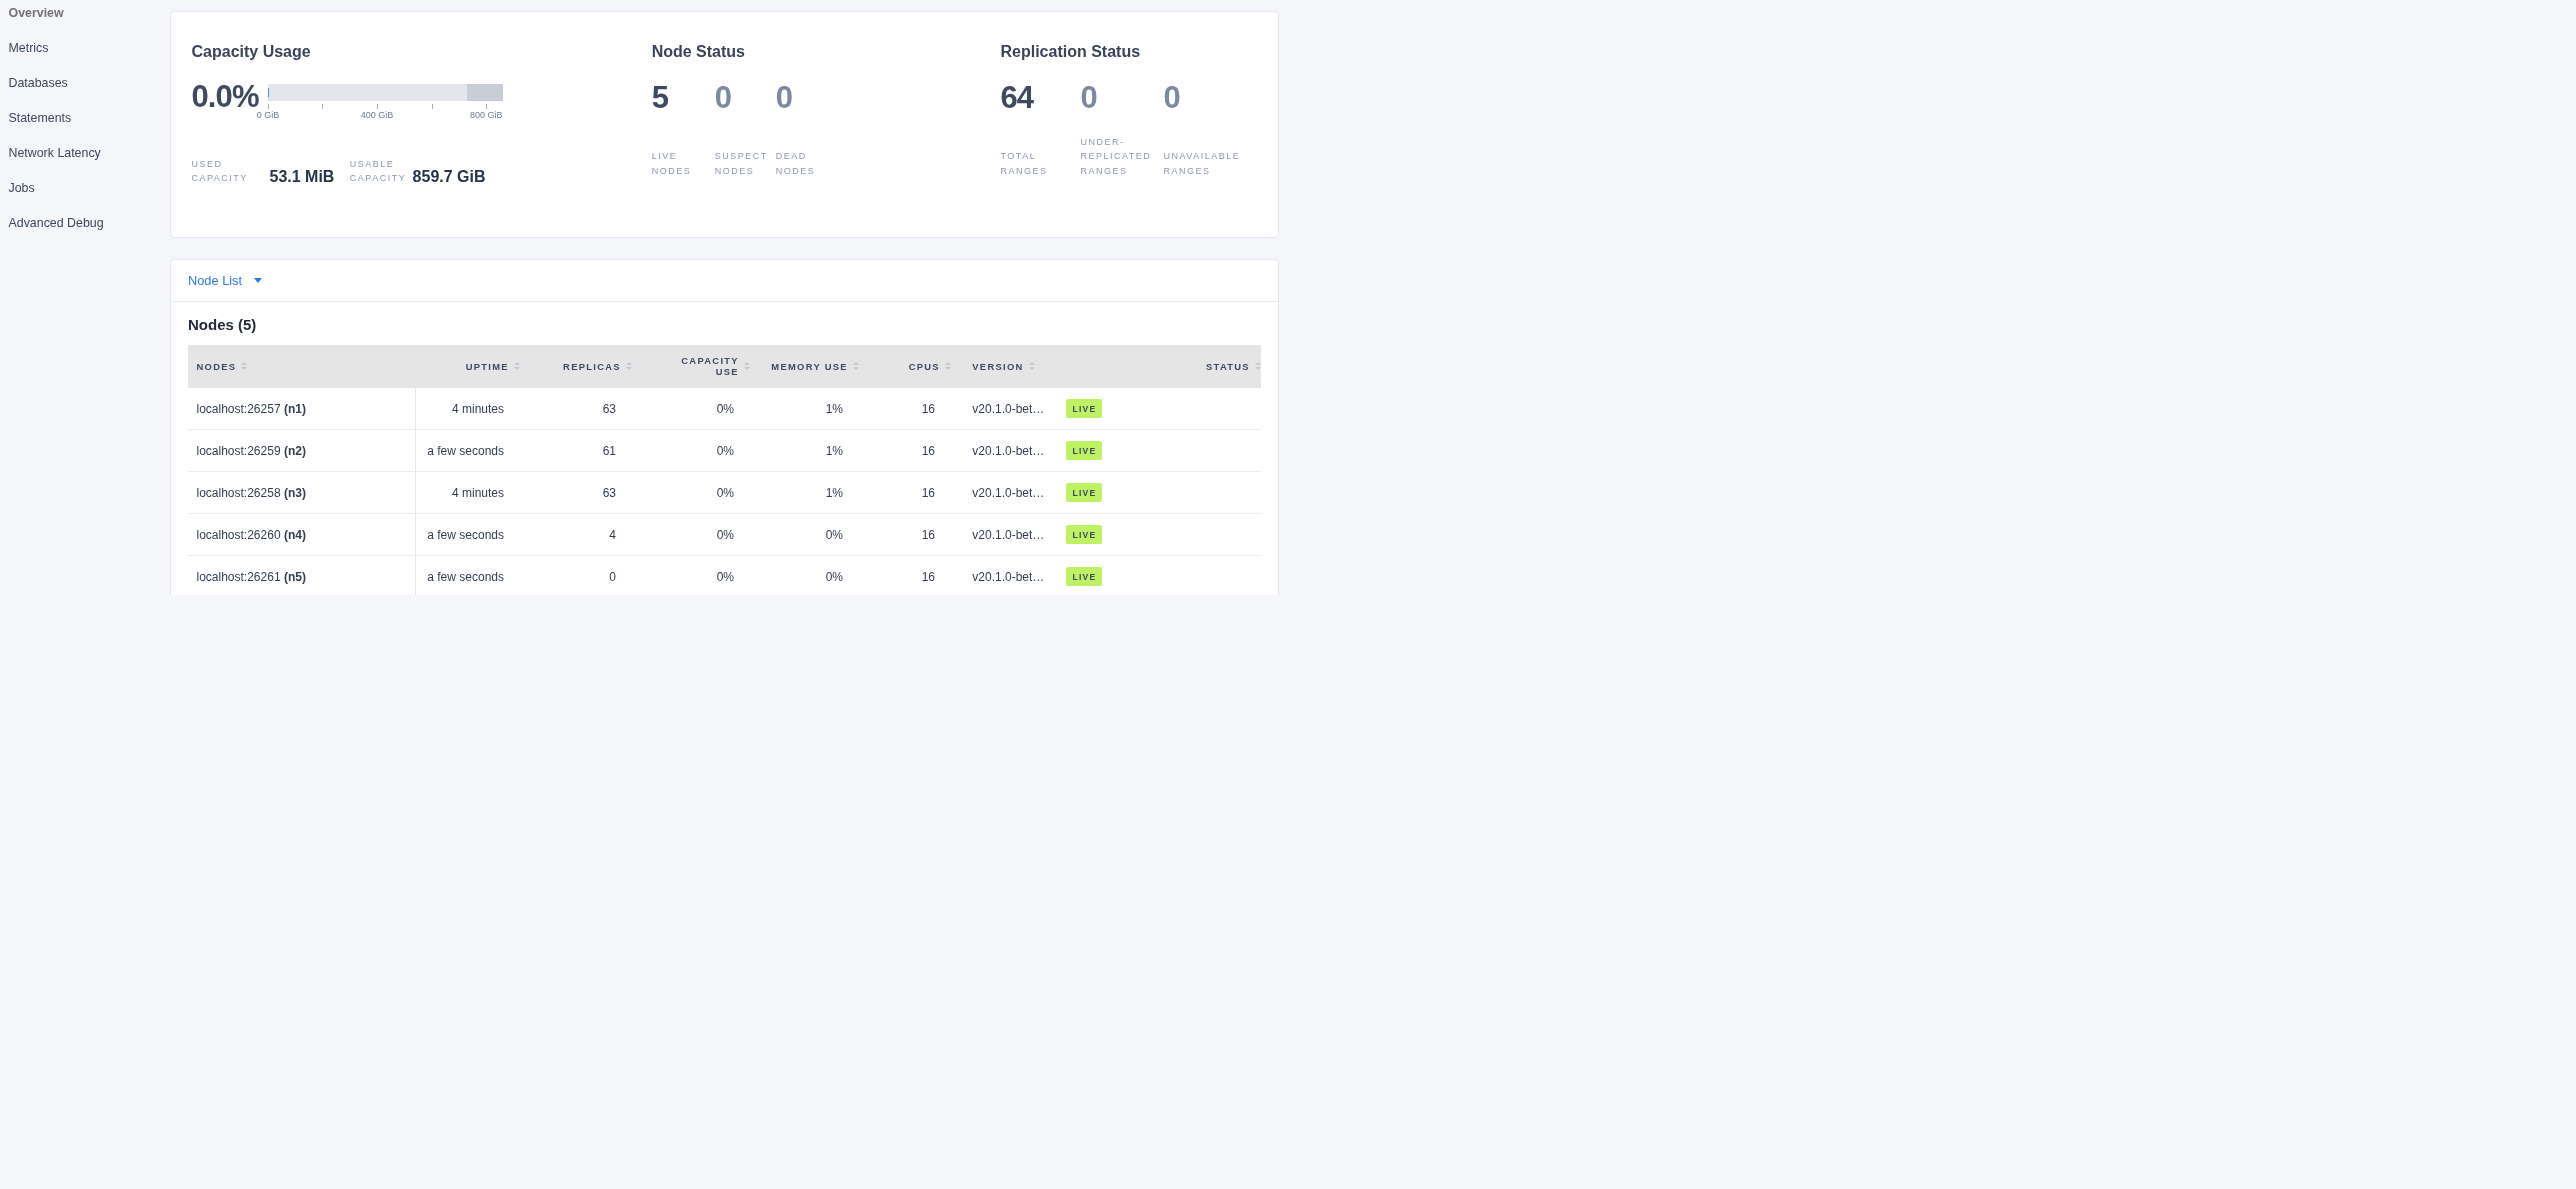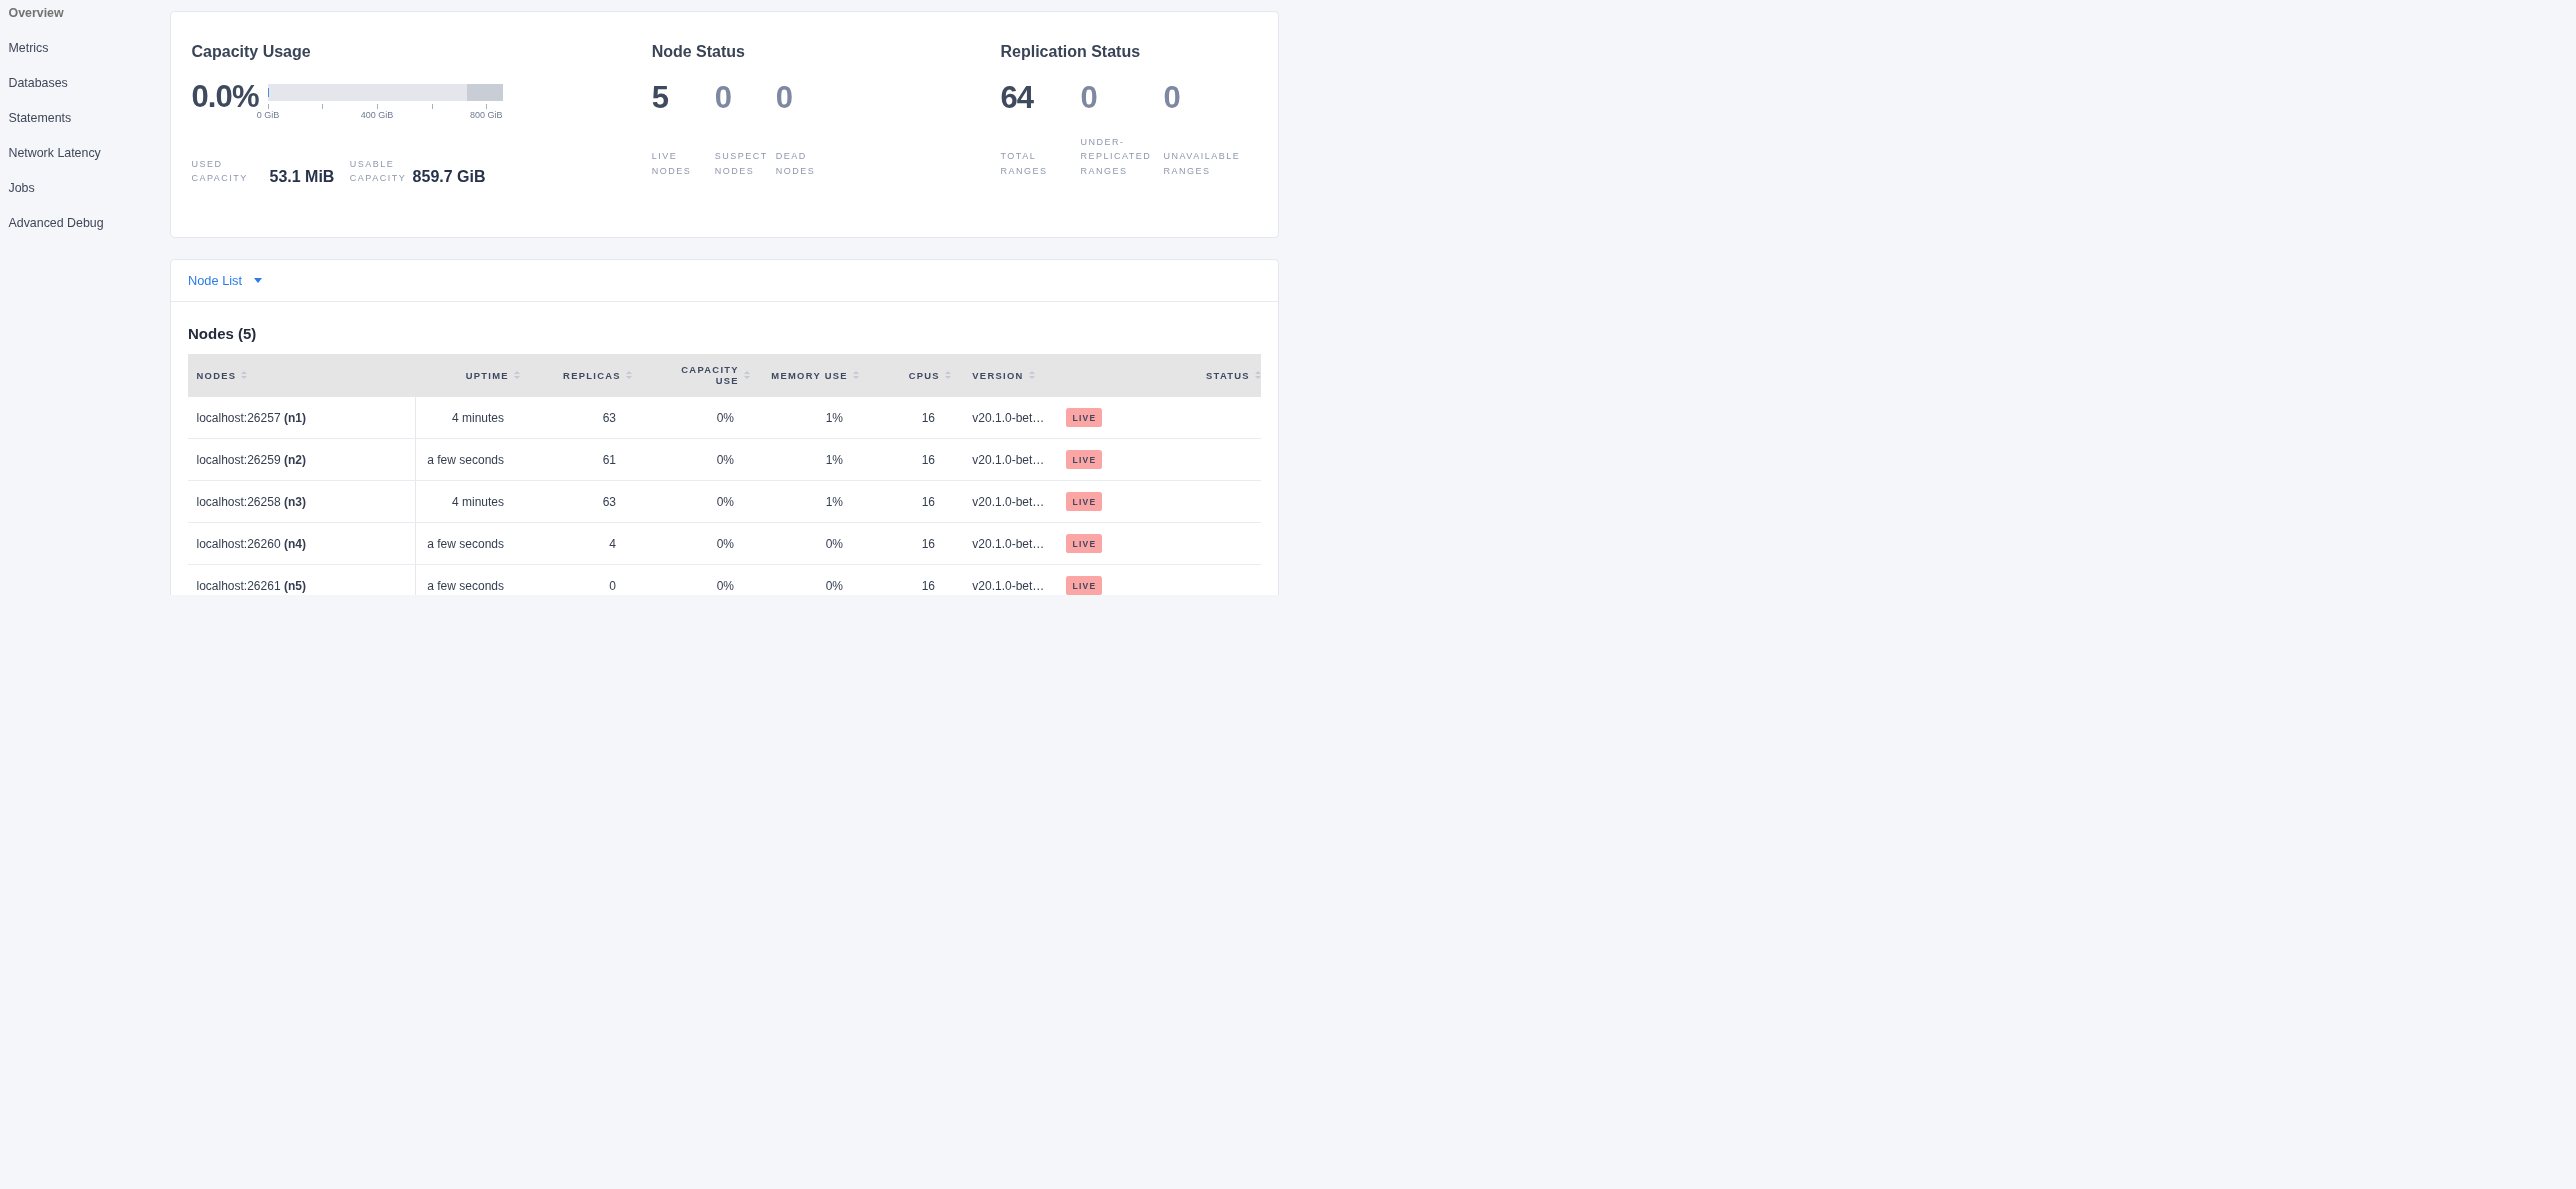--- a/index.html
+++ b/index.html
@@ -48,21 +48,21 @@
   .metric-value { font-size:31px; font-weight:600; letter-spacing:-0.9px; line-height:31px; color:#7e88a0; }
   .metric-value.primary { color:#3f4a5f; }
   .metric-label { font-size:9px; letter-spacing:1.5px; color:#8d97ad; line-height:14.5px; }
   .ml-narrow{max-width:55px;} .ml-wide{max-width:78px;}
   
   .nodes-card { margin-top:21px; height:366px; }
   .nodelist-row { height:42px; display:flex; align-items:center; padding:0 17px; border-bottom:0.9px solid #e7eaee; }
   .nodelist-link { font-size:12.8px; color:#2b7ce9; cursor:pointer; }
   .caret-down { width:0; height:0; margin-left:12px; border-left:4.3px solid transparent; border-right:4.3px solid transparent; border-top:5.1px solid #2b7ce9; cursor:pointer; }
   .card2-body { padding:0 17px; }
-  .nodes-heading { margin-top:23px; font-size:15px; font-weight:600; color:#242b3a; }
+  .nodes-heading { margin-top:14px; font-size:15px; font-weight:600; color:#242b3a; }
   .tbl { margin-top:12px; }
   .tr { display:flex; }
   .thead { height:43px; background:#e5e5e5; border-bottom:0.9px solid #e3e6ec; }
   .th { display:flex; align-items:center; font-size:9.4px; font-weight:700; letter-spacing:1.3px; color:#3e4961; cursor:pointer; }
   .th-label { text-align:right; }
   .c1{width:228px;} .c2{width:104px;} .c3{width:112px;} .c4{width:118px;} .c5{width:109px;} .c6{width:92px;} .c7{width:112px;} .c8{flex:1;}
   .left { justify-content:flex-start; } .right { justify-content:flex-end; }
   .th.c1 { padding-left:8.5px; } .th.c1 .th-label{text-align:left;}
   .th.c7 { padding-left:21.3px; } .th.c7 .th-label{text-align:left;}
   .th.c8 { padding-left:3.4px;justify-content:flex-end; } .th.c8 .th-label{text-align:left;}
@@ -70,21 +70,21 @@
   .sort { display:flex; flex-direction:column; margin-left:5.1px; }
   .arr-up { width:0; height:0; border-left:3.4px solid transparent; border-right:3.4px solid transparent; border-bottom:3.4px solid #c4cad5; margin-bottom:2.6px; }
   .arr-dn { width:0; height:0; border-left:3.4px solid transparent; border-right:3.4px solid transparent; border-top:3.4px solid #c4cad5; }
   .row { height:42px; border-bottom:0.9px solid #e9edf1; font-size:12px; color:#343e50; background:#fff; }
   .td { display:flex; align-items:center; }
   .td.c1 { padding-left:8.5px; border-right:0.9px solid #e4e7ed;text-align:center; }
   .td.right { padding-right:16px; }
   .td.c7 { padding-left:21.3px; }
   .td.c8 { padding-left:3.4px; }
   .node-id { font-weight:700; margin-left:3.4px; }
-  .badge { background:#fca5a5; border-radius:2.6px; padding:4.3px 6px; font-size:8.5px; font-weight:700; letter-spacing:1.3px; color:#3e4961; }
+  .badge { background:#bef264; border-radius:2.6px; padding:4.3px 6px; font-size:8.5px; font-weight:700; letter-spacing:1.3px; color:#3e4961; }
 </style>
 </head>
 <body>
 
 <nav class="sidebar">
   <div class="side-item active">Overview</div>
   <div class="side-item">Metrics</div>
   <div class="side-item">Databases</div>
   <div class="side-item">Statements</div>
   <div class="side-item">Network Latency</div>

